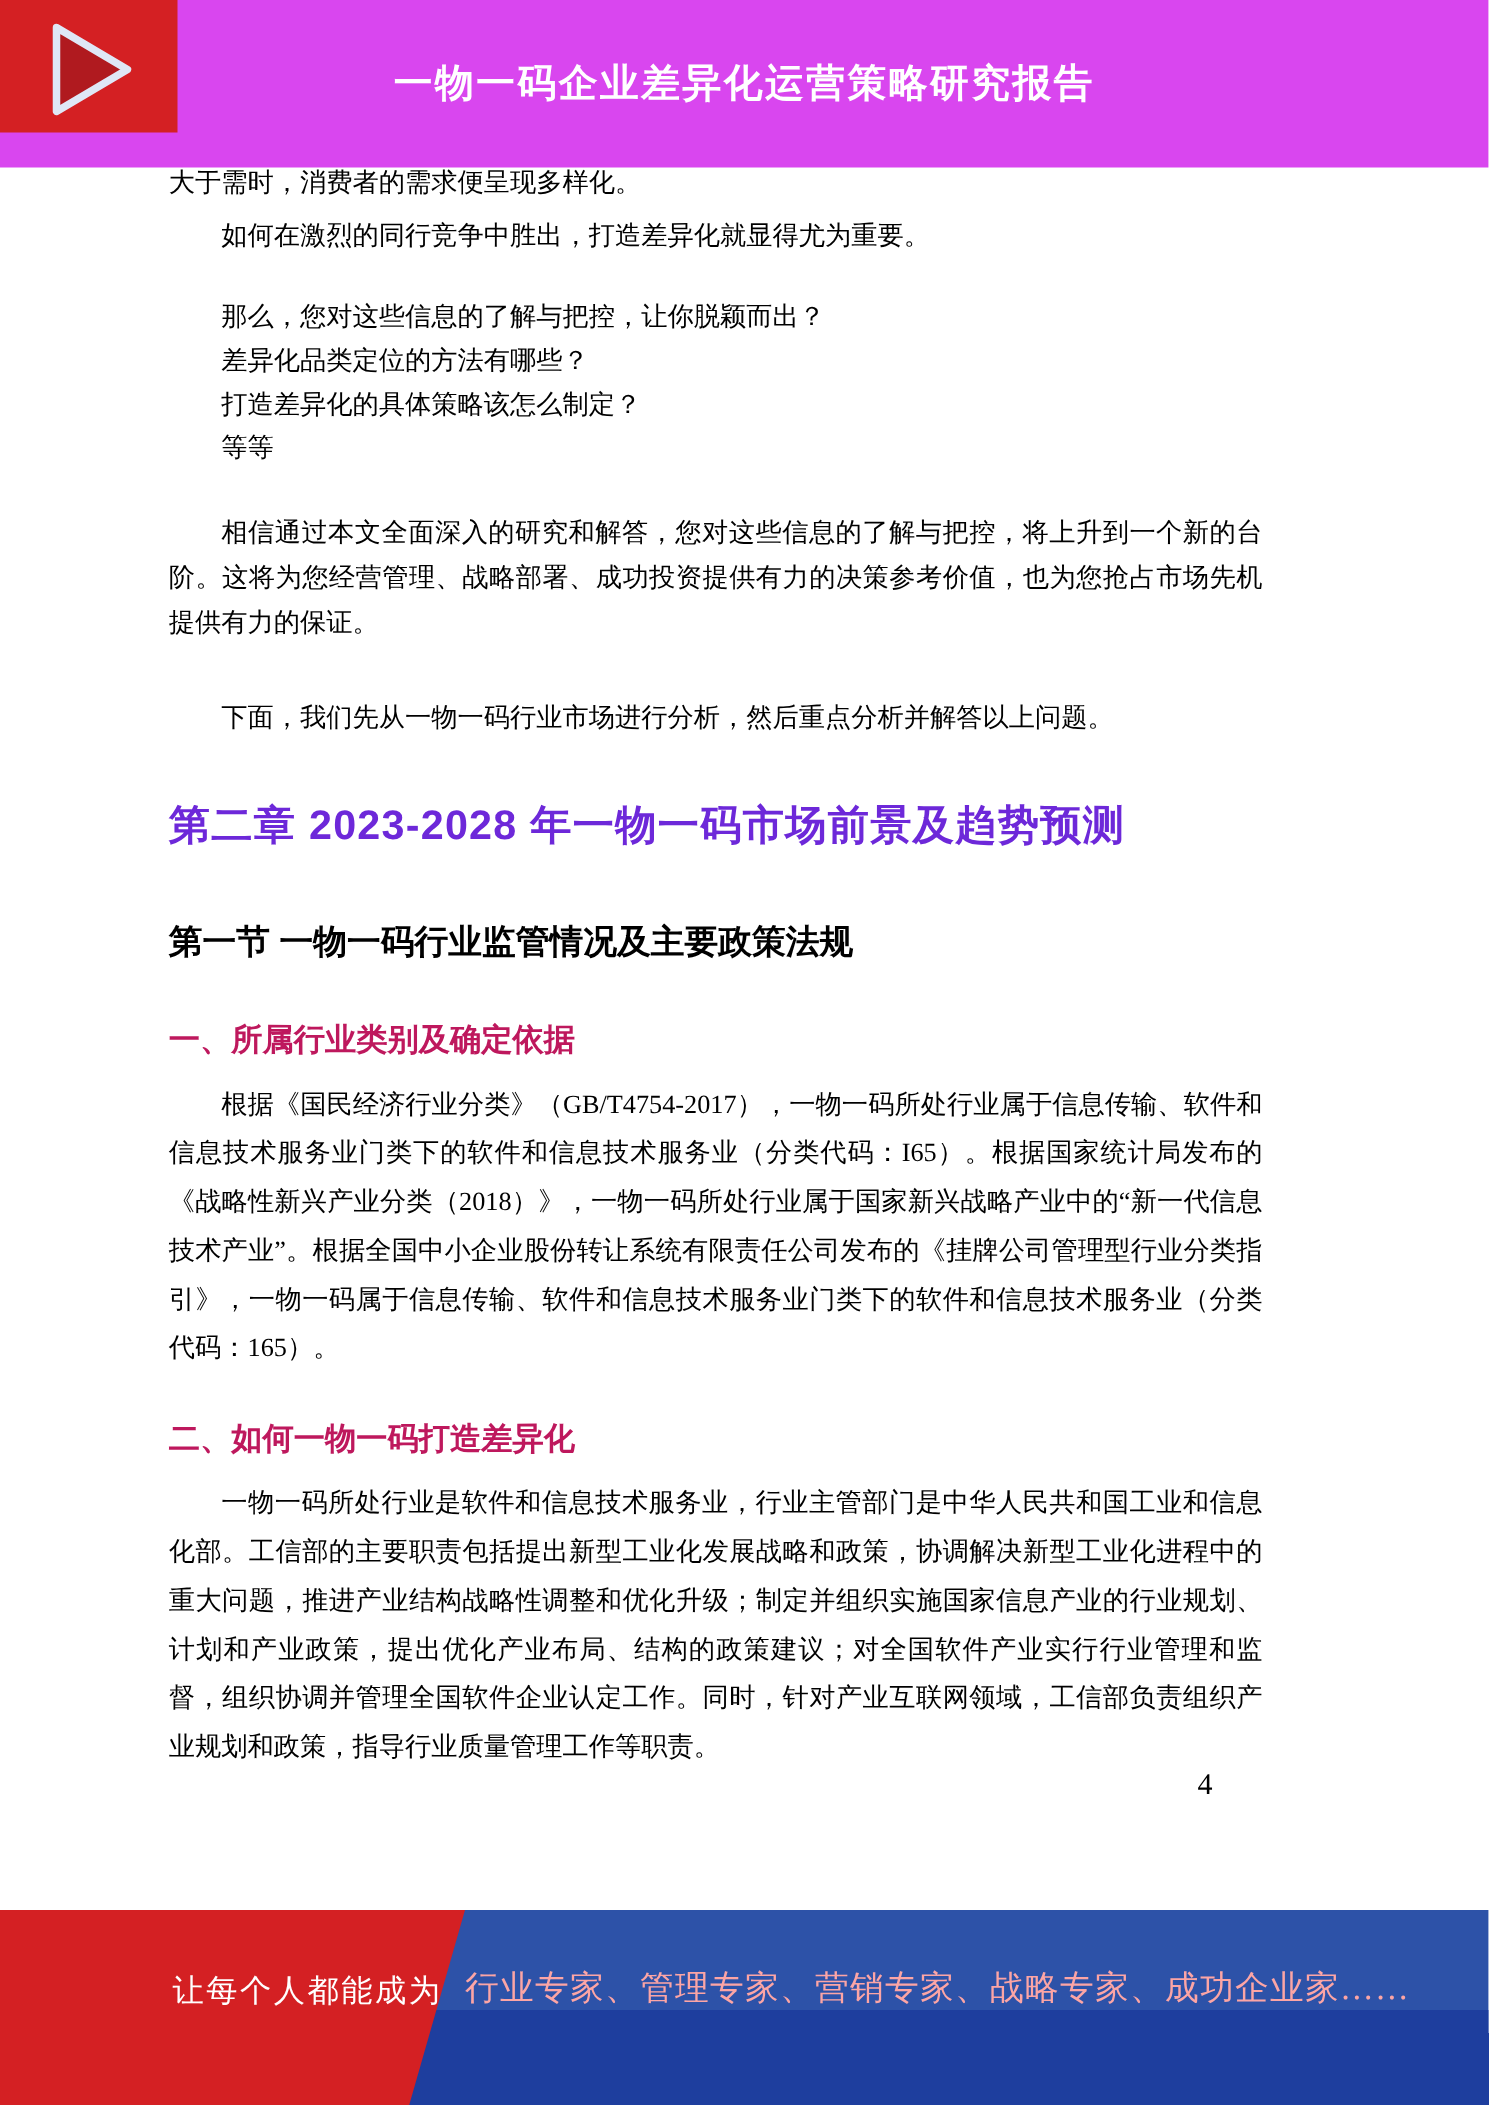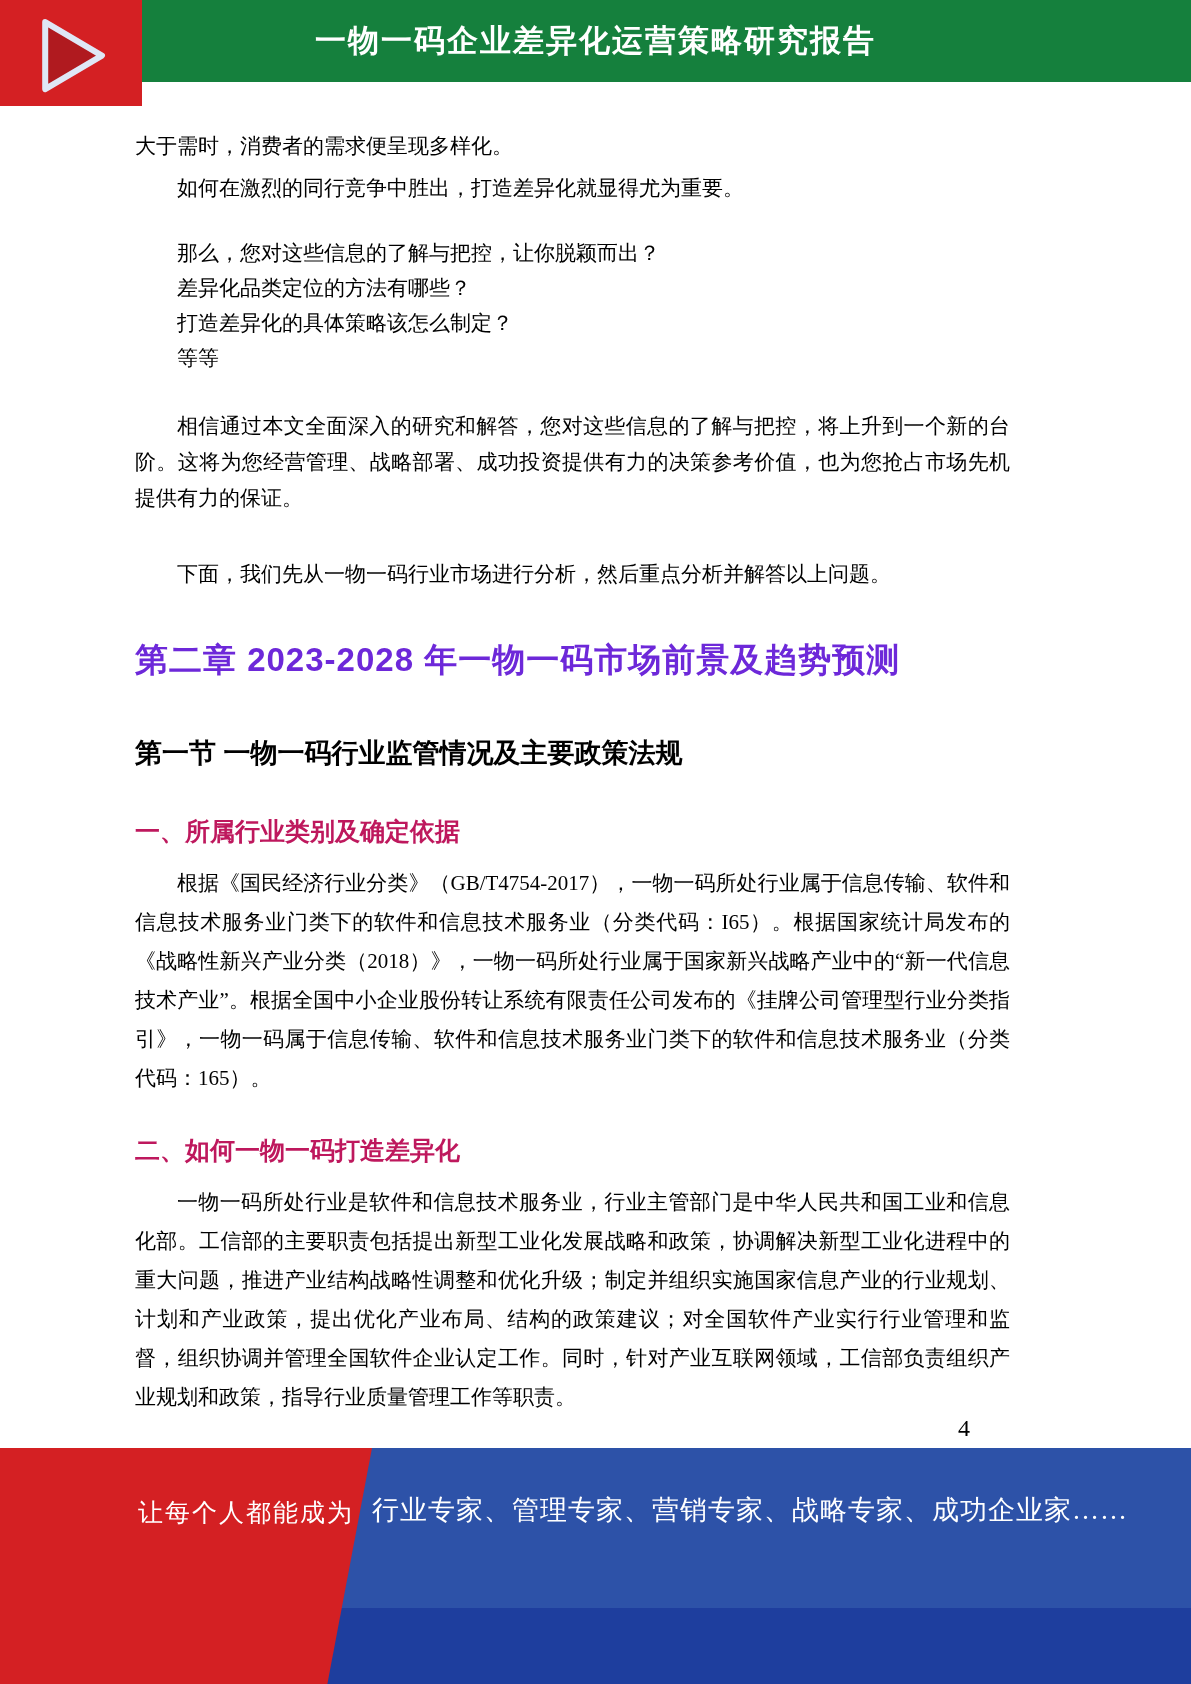--- a/index.html
+++ b/index.html
@@ -10,22 +10,22 @@
     background: #ffffff;
     overflow: hidden;
     font-family: "Liberation Serif", serif;
     color: #000000;
   }
 
   
   .header {
     position: absolute;
     top: 0; left: 0;
-    width: 100%; height: 82px;
-    background: #15803d;
+    width: 100%; height: 134px;
+    background: #d946ef;
   }
   .header-accent {
     position: absolute;
     top: 0; left: 0;
     width: 142px; height: 106px;
     background: #d42023;
     display: flex;
     align-items: center;
     justify-content: center;
   }
@@ -100,21 +100,21 @@
     left: 958px;
     font-size: 24px;
     font-family: "Liberation Serif", serif;
     color: #000000;
   }
 
   
   .footer {
     position: absolute;
     left: 0; bottom: 0;
-    width: 100%; height: 236px;
+    width: 100%; height: 156px;
     background: #2d52a8;
   }
   .footer-bottom-strip {
     position: absolute;
     left: 0; bottom: 0;
     width: 100%; height: 76px;
     background: #1e3e9e;
   }
   .footer-red {
     position: absolute;
@@ -127,21 +127,21 @@
     position: absolute;
     left: 138px; top: 48px;
     color: #ffffff;
     font-family: "Liberation Sans", sans-serif;
     font-size: 25px;
     letter-spacing: 2px;
   }
   .footer-right-text {
     position: absolute;
     left: 372px; top: 44px;
-    color: #ffffff;
+    color: #fca5a5;
     font-family: "Liberation Serif", serif;
     font-size: 27px;
     letter-spacing: 1px;
   }
 </style>
 </head>
 <body>
 
 <div class="page">
 

